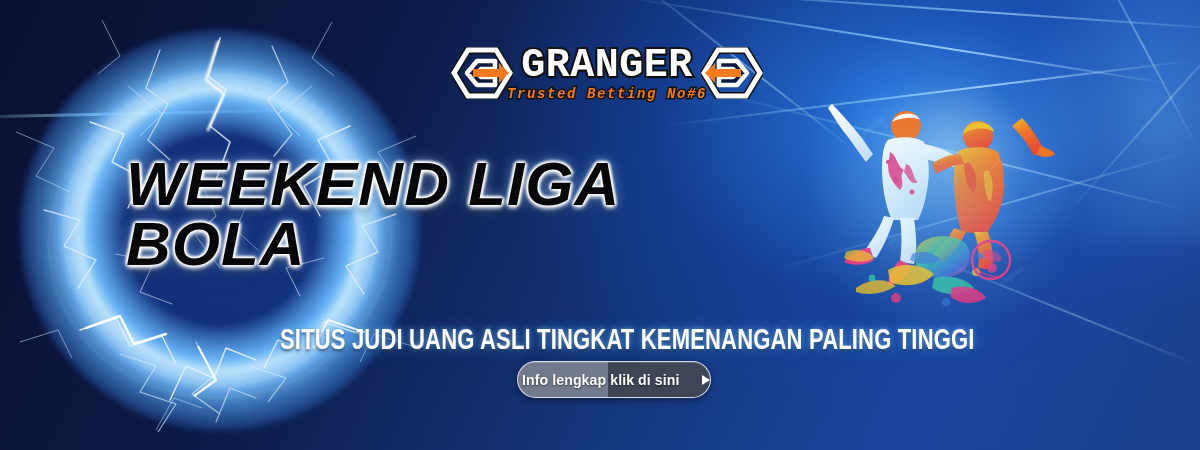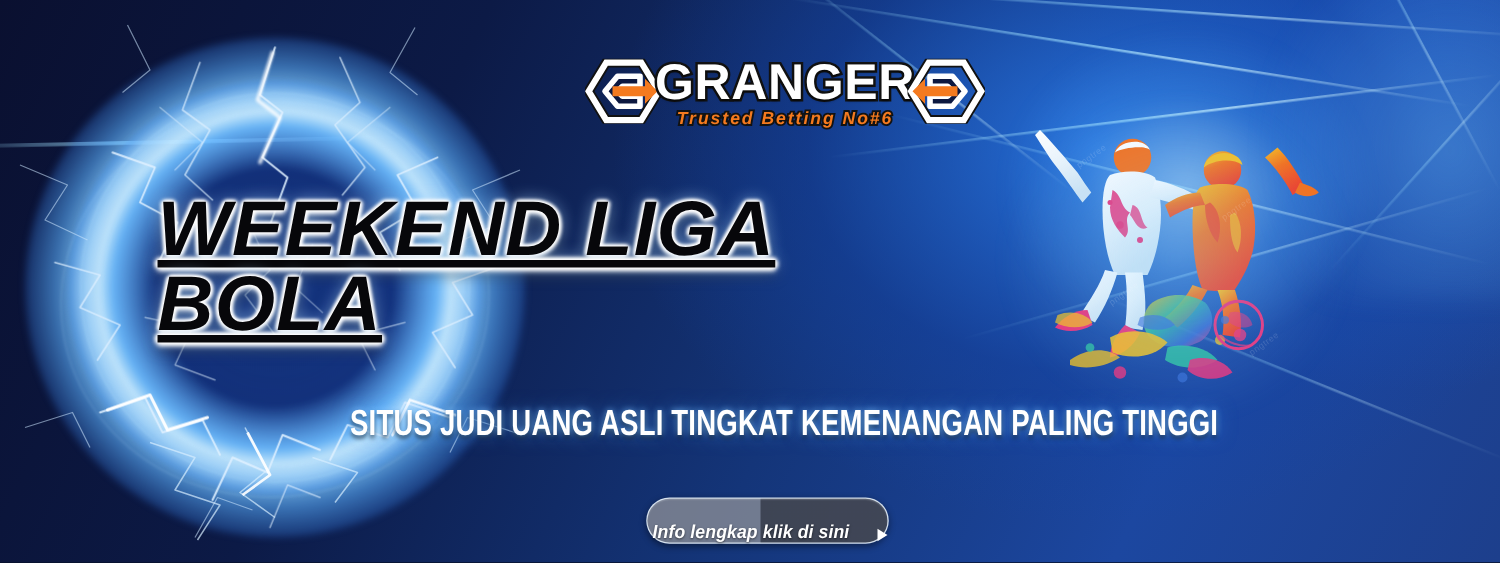--- a/index.html
+++ b/index.html
@@ -81,23 +81,23 @@
     position:absolute; border-radius:50%;
     border:1px solid rgba(190,230,255,.5);
     filter:blur(.8px);
   }
   .r1 { left:44px;  top:44px;  width:312px; height:312px; opacity:.55; }
   .r2 { left:62px;  top:58px;  width:280px; height:286px; opacity:.4; transform:rotate(12deg); }
   .r3 { left:28px;  top:52px;  width:344px; height:316px; opacity:.35; transform:rotate(-8deg); }
 
   
   .logo {
-    position:absolute; left:468px; top:42px;
+    position:absolute; left:443px; top:42px;
     width:320px; height:62px;
-    display:flex; align-items:center; justify-content:flex-end;
+    display:flex; align-items:center; justify-content:flex-end;font-family:Liberation Mono, monospace;
   }
   .logo-mark { position:relative; width:62px; height:52px; flex:0 0 auto; }
   .logo-mark svg { display:block; width:62px; height:52px; }
   .logo-text { position:relative; margin:0 -6px; text-align:center; }
   .logo-word {
     font-size:40px; font-weight:bold; letter-spacing:.5px; color:#ffffff;
     line-height:1;
     -webkit-text-stroke:4px #121212;
     paint-order:stroke fill;
     text-shadow:0 2px 2px rgba(0,0,0,.55);
@@ -115,43 +115,42 @@
   .hl-line {
     font-size:58px; font-weight:bold; font-style:italic;
     letter-spacing:1px; line-height:.97; color:#07070a;
     -webkit-text-stroke:0px transparent;
     text-shadow:
       0 0 2px #ffffff, 0 0 4px #ffffff,
       2px 0 3px rgba(255,255,255,.95), -2px 0 3px rgba(255,255,255,.95),
       0 3px 4px rgba(255,255,255,.9), 0 -2px 3px rgba(255,255,255,.85),
       0 0 14px rgba(170,215,255,.85), 0 6px 10px rgba(0,0,0,.5);
   }
-  .hl-line.l2 { font-size:62px; margin-top:8px;text-decoration:underline; }
+  .hl-line.l2 { font-size:62px; margin-top:8px; }
 
   
   .subtitle {
     position:absolute; left:280px; top:325px; width:660px;
     font-size:29px; font-weight:bold; color:#ffffff;
     letter-spacing:.2px; line-height:1;
     transform:scaleX(.76); transform-origin:left center;
     white-space:nowrap;
     text-shadow:0 0 6px rgba(120,190,255,.8), 0 2px 4px rgba(0,0,0,.7), 0 0 18px rgba(90,170,255,.6);
   }
 
   
   .cta {
-    position:absolute; left:517px; top:398px;
+    position:absolute; left:517px; top:361px;
     width:194px; height:37px;
     border-radius:19px;
     border:1.6px solid rgba(225,235,245,.92);
     background:linear-gradient(90deg, rgba(150,150,152,.72) 0%, rgba(150,150,152,.72) 47%, rgba(72,72,76,.82) 47%, rgba(72,72,76,.82) 100%);
-    display:flex; align-items:flex-end; justify-content:center;
+    display:flex; align-items:center; justify-content:center;
     box-shadow:0 2px 6px rgba(0,0,0,.45), inset 0 1px 1px rgba(255,255,255,.18);
     cursor:pointer;
-    font-style:italic;
   }
   .cta-label {
     font-size:15px; font-weight:bold; color:#ffffff;
     letter-spacing:.1px; white-space:nowrap;
     transform:scaleX(.94);
     text-shadow:0 1px 2px rgba(0,0,0,.6);
   }
   .cta-arrow { margin-left:16px; display:flex; align-items:center; }
 
   

